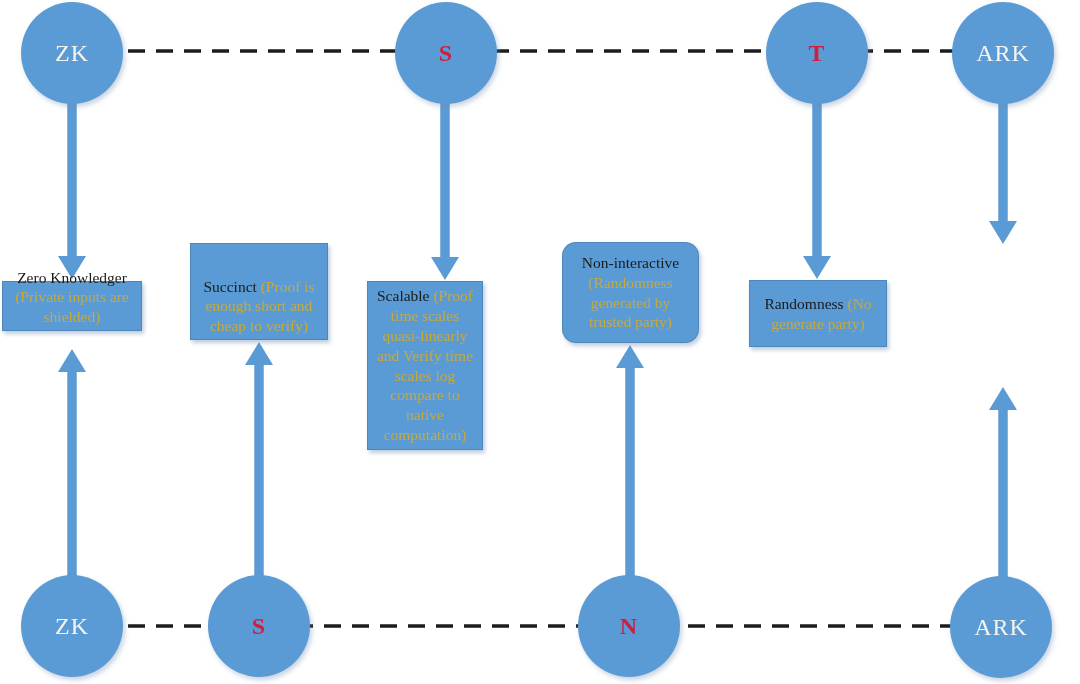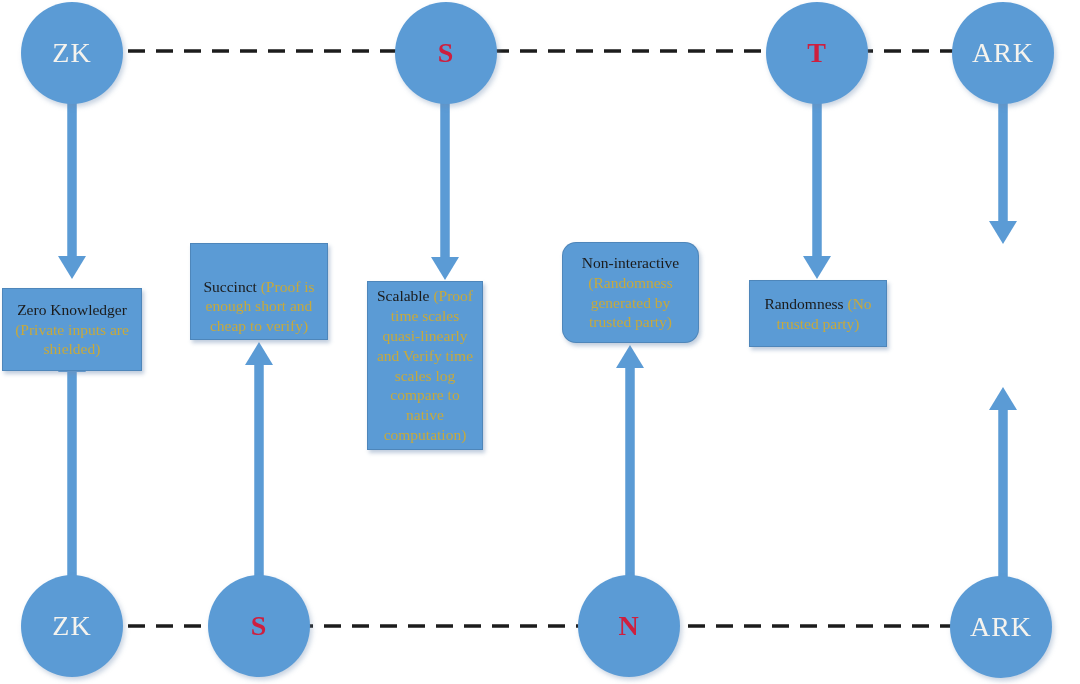--- a/index.html
+++ b/index.html
@@ -22,42 +22,42 @@
   .connector-layer{position:absolute;left:0;top:0;width:1080px;height:684px;}
   .dash-line{stroke:var(--dash-black,#1c1c1c);stroke-width:3.6;stroke-dasharray:17 11;}
   .arrow-stem{stroke:var(--shape-blue,#5B9BD5);stroke-width:9.5;}
   .arrow-head{fill:var(--shape-blue,#5B9BD5);}
   .node-circle{
     position:absolute;width:102px;height:102px;border-radius:50%;
     background:var(--shape-blue,#5B9BD5);
     display:flex;align-items:center;justify-content:center;
     box-shadow:2px 3px 5px rgba(110,140,175,0.38);
   }
-  .node-label{font-size:28px;letter-spacing:1px;color:var(--label-white,#F5F3EE);}
+  .node-label{font-size:24px;letter-spacing:1px;color:var(--label-white,#F5F3EE);}
   .node-label[data-role="red"]{color:var(--letter-red,#CE1F3F);font-weight:700;}
   .c-top-zk{left:21px;top:2px;}
   .c-top-s{left:395px;top:2px;}
   .c-top-t{left:766px;top:2px;}
   .c-top-ark{left:952px;top:2px;}
   .c-bot-zk{left:21px;top:575px;}
   .c-bot-s{left:208px;top:575px;}
   .c-bot-n{left:578px;top:575px;}
   .c-bot-ark{left:950px;top:576px;}
   .info-box{
     position:absolute;
     background:var(--shape-blue,#5B9BD5);
     border:1px solid rgba(62,108,152,0.45);
     box-shadow:2px 3px 4px rgba(115,145,180,0.45);
     display:flex;align-items:center;justify-content:center;
     text-align:center;box-sizing:border-box;padding:3px 5px;
     font-size:15.5px;line-height:1.28;
   }
   .info-box .term{color:var(--term-black,#1b1b1b);}
   .info-box .desc{color:var(--desc-gold,#C7A93C);}
-  .b-zk{left:2px;top:288px;width:140px;height:83px;}
+  .b-zk{left:2px;top:281px;width:140px;height:50px;align-items:flex-end;}
   .b-succinct{left:190px;top:243px;width:138px;height:97px;align-items:flex-end;}
   .b-scalable{left:367px;top:281px;width:116px;height:169px;}
   .b-noninteractive{left:562px;top:242px;width:137px;height:101px;border-radius:14px;}
   .b-transparent{left:749px;top:280px;width:138px;height:67px;}
   .b-ark{left:933px;top:245px;width:140px;height:139px;}
 </style>
 </head>
 <body>
 
 <div class="canvas">
@@ -148,17 +148,17 @@
   </div>
   <div class="info-box b-noninteractive">
     <div>
       <span class="term">Non-interactive</span>
       <span class="desc">(Randomness generated by trusted party)</span>
     </div>
   </div>
   <div class="info-box b-transparent">
     <div>
       <span class="term">Randomness</span>
-      <span class="desc">(No trusted party)</span>
+      <span class="desc">(No generate party)</span>
     </div>
   </div>
 
 </div>
 
 </body></html>

